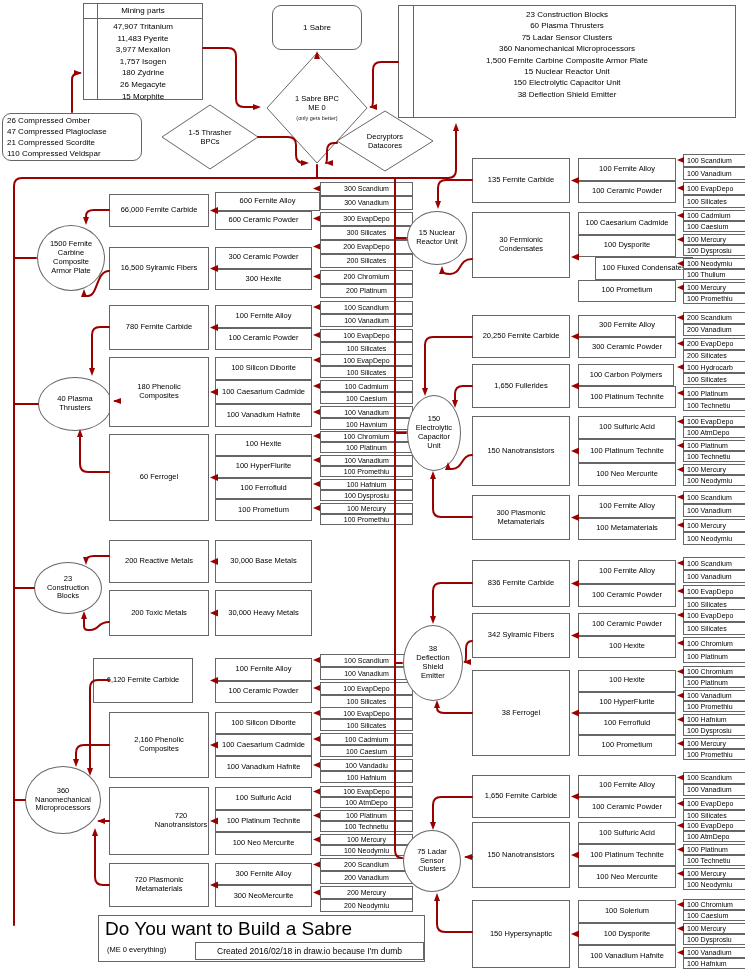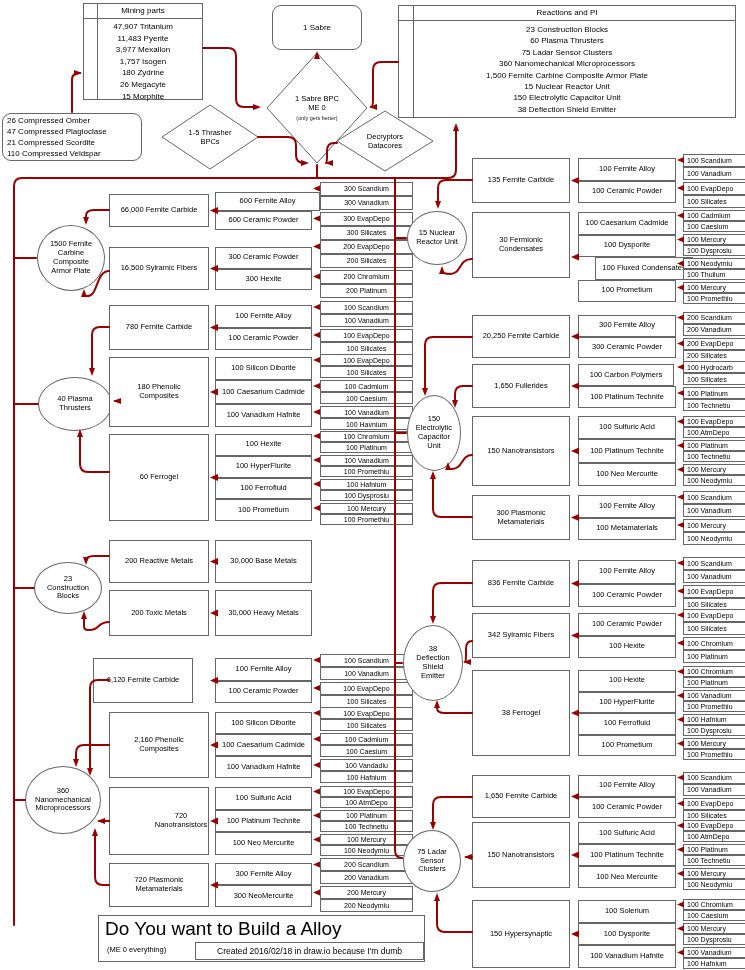--- a/index.html
+++ b/index.html
@@ -46,21 +46,20 @@
     <div class="list-divider" style="left:13px;"></div>
   </div>
 
   <div class="box rounded" id="compressed" style="left:2px;top:113px;width:140px;height:48px;font-size:8px;line-height:11px;justify-content:flex-start;text-align:left;padding-left:4px;">
     <div id="compressed-lines"><div>26 Compressed Omber</div><div>47 Compressed Plagioclase</div><div>21 Compressed Scordite</div><div>110 Compressed Veldspar</div></div>
   </div>
 
   <div class="box rounded" style="left:272px;top:5px;width:90px;height:45px;font-size:8px;">1 Sabre</div>
 
   <div class="listbox" id="reactions" style="left:398px;top:5px;width:338px;height:113px;">
-    <div class="list-head">Reactions and PI</div>
     <div class="list-items" id="reactions-items" style="line-height:11.4px;padding-top:3px;">
         <div>23 Construction Blocks</div>
         <div>60 Plasma Thrusters</div>
         <div>75 Ladar Sensor Clusters</div>
         <div>360 Nanomechanical Microprocessors</div>
         <div>1,500 Fernite Carbine Composite Armor Plate</div>
         <div>15 Nuclear Reactor Unit</div>
         <div>150 Electrolytic Capacitor Unit</div>
         <div>38 Deflection Shield Emitter</div>
       </div>
@@ -445,19 +444,19 @@
       <polygon points="437,700 434,708 440,708" fill="#990000"></polygon>
       <path d="M472,797 L441,797 Q433,797 433,805 L433,826" fill="none" stroke="#990000" stroke-width="2" stroke-linecap="round" stroke-linejoin="round"></path>
       <polygon points="433,830 430,822 436,822" fill="#990000"></polygon>
       <path d="M472,857 L466,857" fill="none" stroke="#990000" stroke-width="2" stroke-linecap="round" stroke-linejoin="round"></path>
       <polygon points="464,857 472,854 472,860" fill="#990000"></polygon>
       <path d="M472,932 L445,932 Q437,932 437,924 L437,897" fill="none" stroke="#990000" stroke-width="2" stroke-linecap="round" stroke-linejoin="round"></path>
       <polygon points="437,893 434,901 440,901" fill="#990000"></polygon>
     </svg>
 
   <div id="footer-box">
-    <div id="footer-title">Do You want to Build a Alloy</div>
+    <div id="footer-title">Do You want to Build a Sabre</div>
     <div id="footer-subtitle">(ME 0 everything)</div>
     <div id="credit-box">
       <span>Created 2016/02/18 in draw.io because I'm dumb</span>
     </div>
   </div>
 </div>
 
 </body></html>

